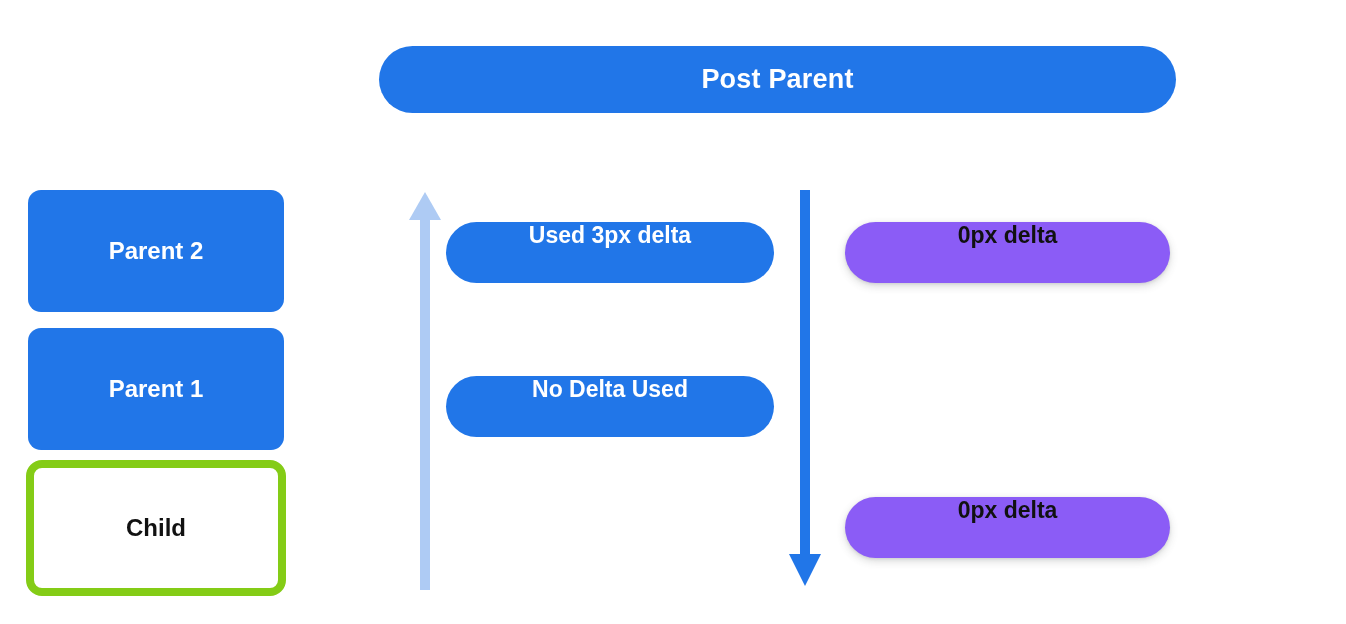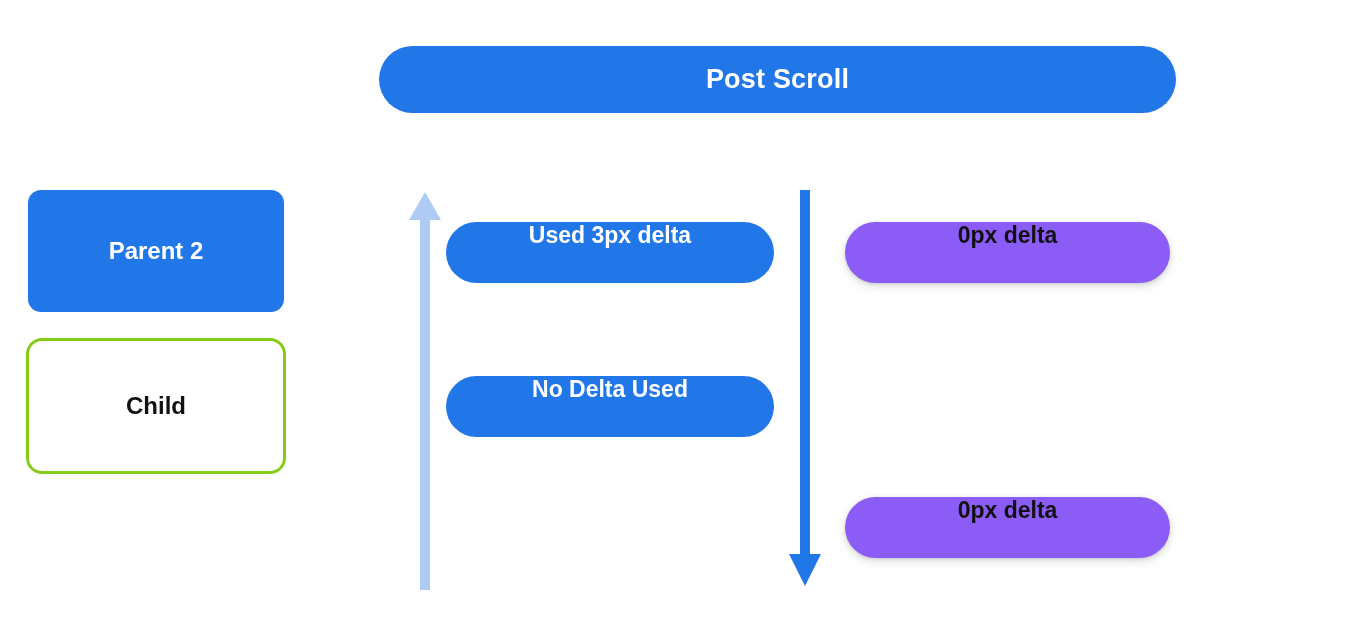--- a/index.html
+++ b/index.html
@@ -58,21 +58,21 @@
     font-weight: bold;
   }
   .node-box.filled {
     background: #2176e8;
     color: #ffffff;
     border: none;
   }
   .node-box.outlined {
     background: #ffffff;
     color: #111111;
-    border: 3px solid #84cc16;
+    border: 8px solid #84cc16;
     width: 260px;
     margin-left: 0;
     height: 136px;
     border-radius: 16px;
   }
   .node-gap {
     height: 16px;
   }
   .node-gap-small {
     height: 10px;
@@ -120,28 +120,31 @@
   .row-top    { top: 222px; }
   .row-mid    { top: 376px; }
   .row-bottom { top: 497px; }
 </style>
 </head>
 <body>
 
 <div id="canvas">
 
   <div class="header-bar">
-    <span class="title">Post Scroll</span>
+    <span class="title">Post Parent</span>
   </div>
 
   <div class="node-stack">
     <div class="node-box filled">
       <span>Parent 2</span>
     </div>
     <div class="node-gap"></div>
+    <div class="node-box filled">
+      <span>Parent 1</span>
+    </div>
     <div class="node-gap-small"></div>
     <div class="node-box outlined">
       <span>Child</span>
     </div>
   </div>
 
   <div class="arrow arrow-up">
     <svg width="40" height="400" viewBox="0 0 40 400" xmlns="http://www.w3.org/2000/svg">
       <rect x="15" y="24" width="10" height="376" fill="#aecbf4"></rect>
       <polygon points="20,2 36,30 4,30" fill="#aecbf4"></polygon>

